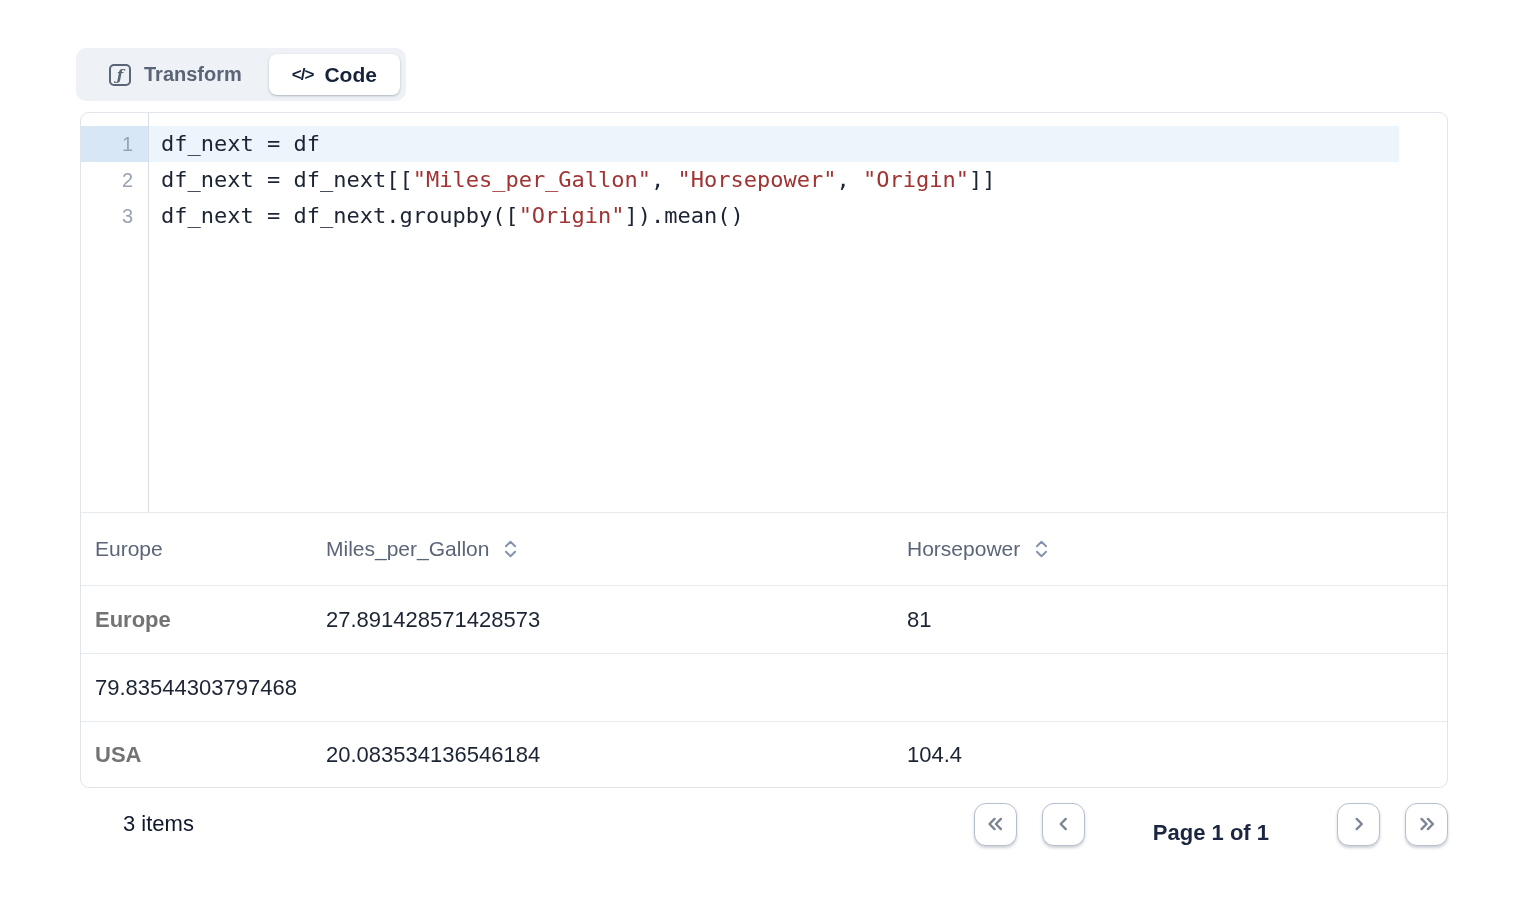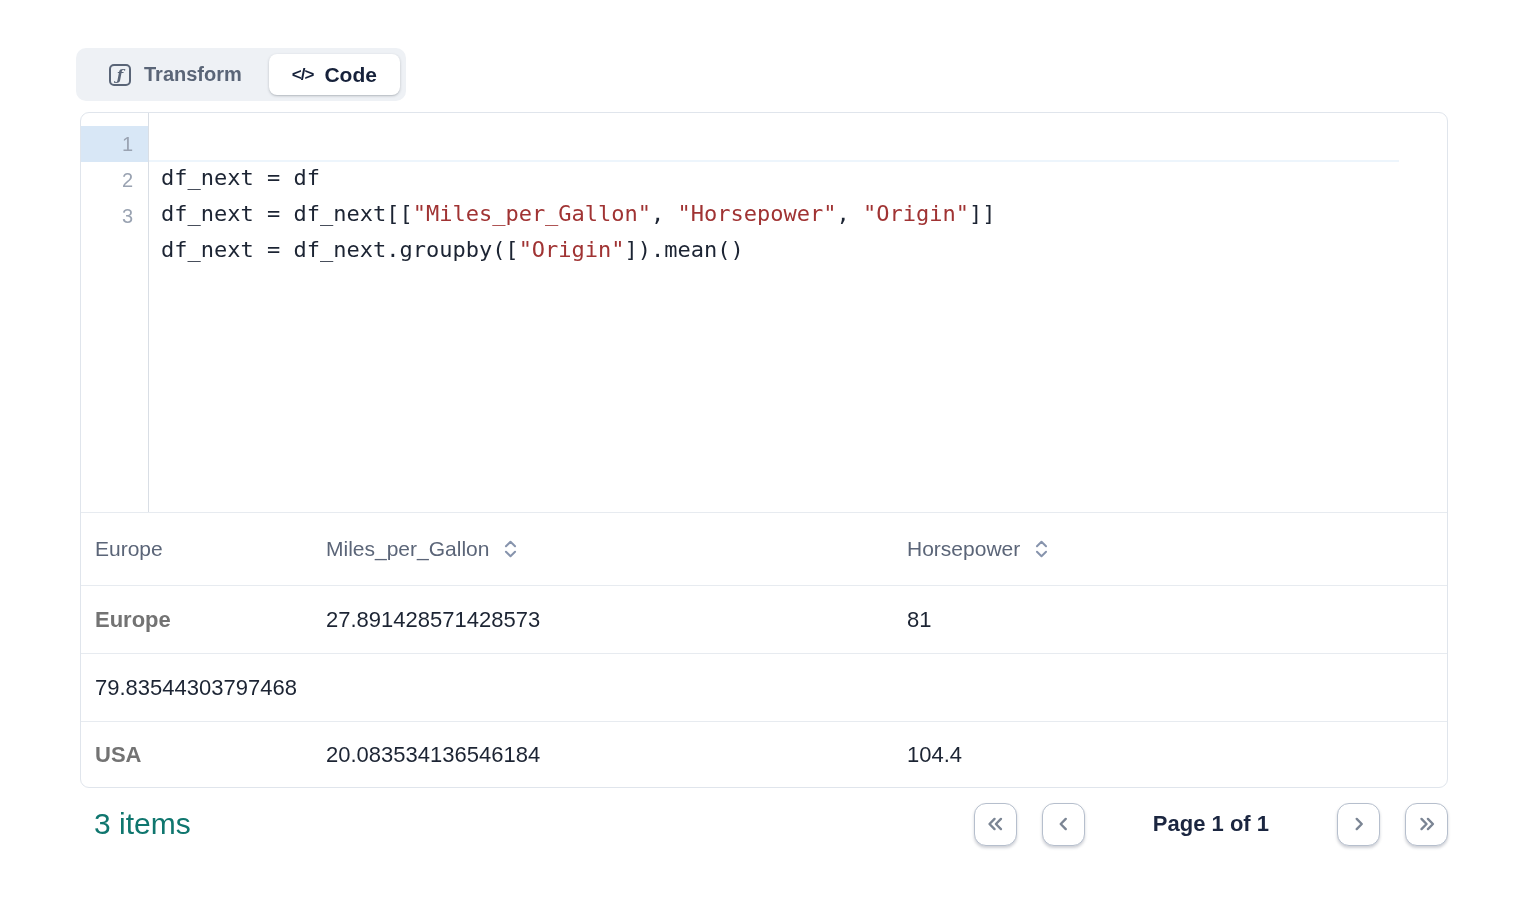--- a/index.html
+++ b/index.html
@@ -36,42 +36,42 @@
     height: 400px; padding-top: 13px; border-bottom: 1px solid #e7ebf0;
     font-family: "DejaVu Sans Mono", monospace; font-size: 22px;
     background-image: linear-gradient(90deg, transparent 67px, #d9dee5 67px, #d9dee5 68px, transparent 68px);
     cursor: text;
   }
   .code-row { display: flex; height: 36px; line-height: 36px; }
   .gutter-cell {
     width: 68px; flex: none; text-align: right; padding-right: 16px;
     font-family: "Liberation Sans", sans-serif; font-size: 20px; color: #9aa3b2;
   }
-  .code-cell { flex: 1; padding-left: 12px; white-space: pre; color: #1c2433; margin-top: 34px; }
+  .code-cell { flex: 1; padding-left: 12px; white-space: pre; color: #1c2433; }
   .code-row.active .gutter-cell { background: linear-gradient(90deg, #d8e7f6 0, #d8e7f6 67px, transparent 67px); }
   .code-row.active .code-cell  { background: linear-gradient(90deg, #edf5fc 0, #edf5fc 1250px, transparent 1250px); }
   .tok-string { color: #a03333; }
 
   
   .thead, .trow { display: grid; grid-template-columns: 231px 581px 1fr; padding-left: 14px; align-items: center; }
   .thead { height: 73px; border-bottom: 1px solid #e7ebf0; color: #5b6578; font-size: 21px; }
   .th { display: flex; align-items: center; gap: 14px; }
   .th.sortable { cursor: pointer; }
   .sort-icon { color: #8794ad; display: inline-flex; }
   .trow { height: 68px; border-bottom: 1px solid #e7ebf0; font-size: 22px; color: #1c2433; }
   .trow:last-child { border-bottom: none; height: 66px; }
   .cell-origin { font-weight: 700; color: #737373; }
 
   
   .footer {
     position: absolute; left: 80px; top: 798px; width: 1368px; height: 52px;
     display: flex; align-items: center; padding-left: 14px;
   }
-  .items-count { font-size: 30px; color: #0f766e; }
-  .pager { margin-left: auto; display: flex; align-items: center; gap: 25px; }
+  .items-count { font-size: 22px; color: #0f172a; margin-left: 29px; }
+  .pager { margin-left: auto; display: flex; align-items: flex-end; gap: 25px; }
   .pbtn {
     width: 43px; height: 43px; border-radius: 12px; border: 1.5px solid #b6bfcd;
     background: #fff; color: #7b8594; display: flex; align-items: center; justify-content: center;
     box-shadow: 0 2px 3px rgba(30,42,69,0.22); cursor: pointer;
   }
   .page-label { font-size: 22px; font-weight: 600; color: #1b2640; margin: 0 43px; }
 </style>
 </head>
 <body>
 

